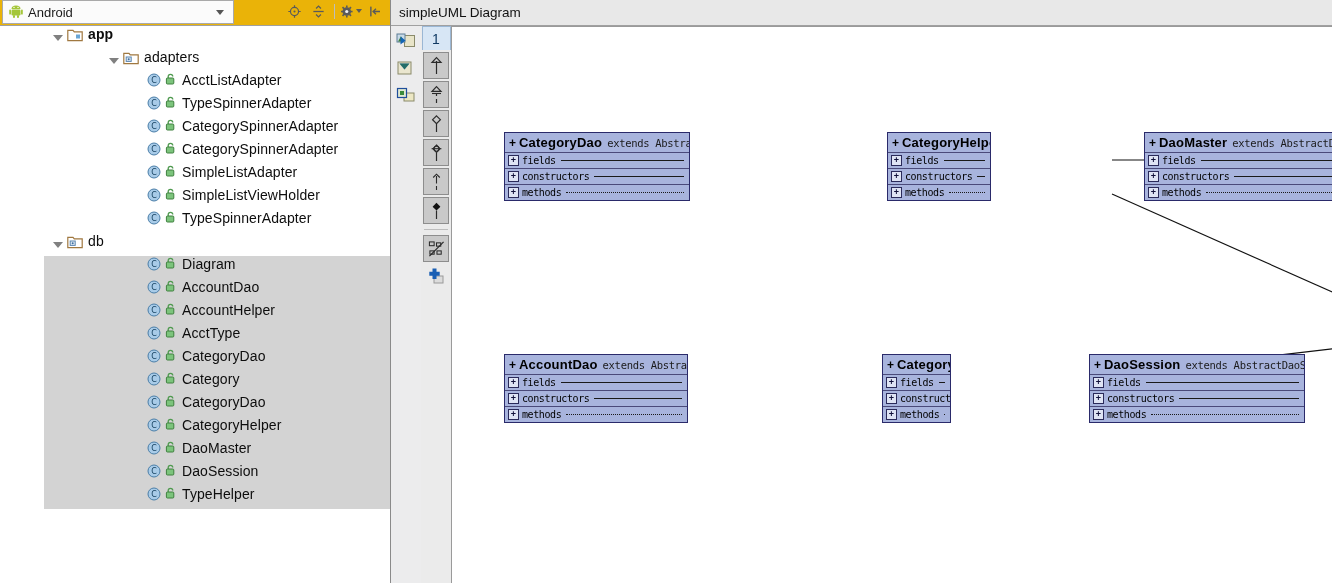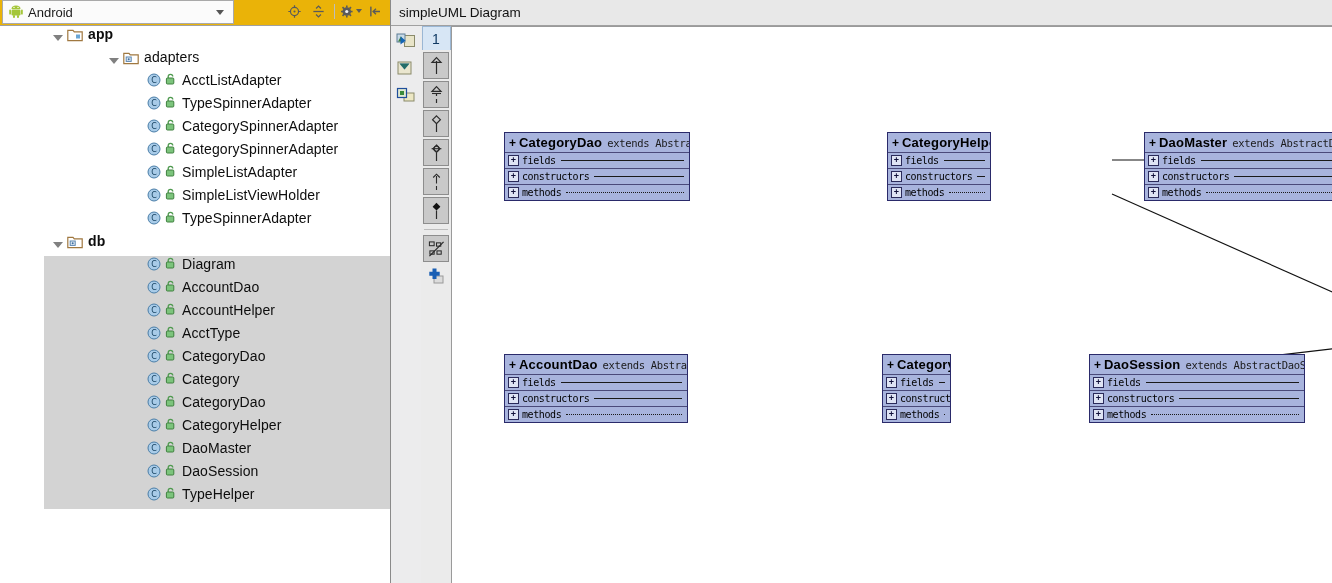--- a/index.html
+++ b/index.html
@@ -283,21 +283,21 @@
             </svg>
           </span>
           <span class="lockico">
             <svg width="11" height="12" viewBox="0 0 11 12">
               <path d="M3.2 5.2V3.6a2.3 2.3 0 0 1 4.6 0" fill="none" stroke="#4f9a4f" stroke-width="1.3"></path>
               <rect x="1.4" y="5" width="7.4" height="6" rx="1" fill="#7cc47c" stroke="#3f803f" stroke-width="1"></rect>
             </svg>
           </span>
           <span class="lbl">TypeSpinnerAdapter</span>
         </div>
-        <div class="row" style=" font-weight: bold;">
+        <div class="row" style="">
           <span class="arrow">
             <span class="tri-d"></span>
           </span>
           <span class="ico">
             <svg width="16" height="14" viewBox="0 0 16 14">
               <path d="M.8 2.3h5.2l1.3 1.6h7.9v8.8H.8z" fill="#fff" stroke="#a07840" stroke-width="1.2"></path>
               <rect x="3.2" y="6" width="5" height="4.4" fill="#dfe9f4" stroke="#5a86b0" stroke-width="1"></rect>
               <circle cx="5.7" cy="8.2" r="1" fill="#3f6f9f"></circle>
             </svg>
           </span>

